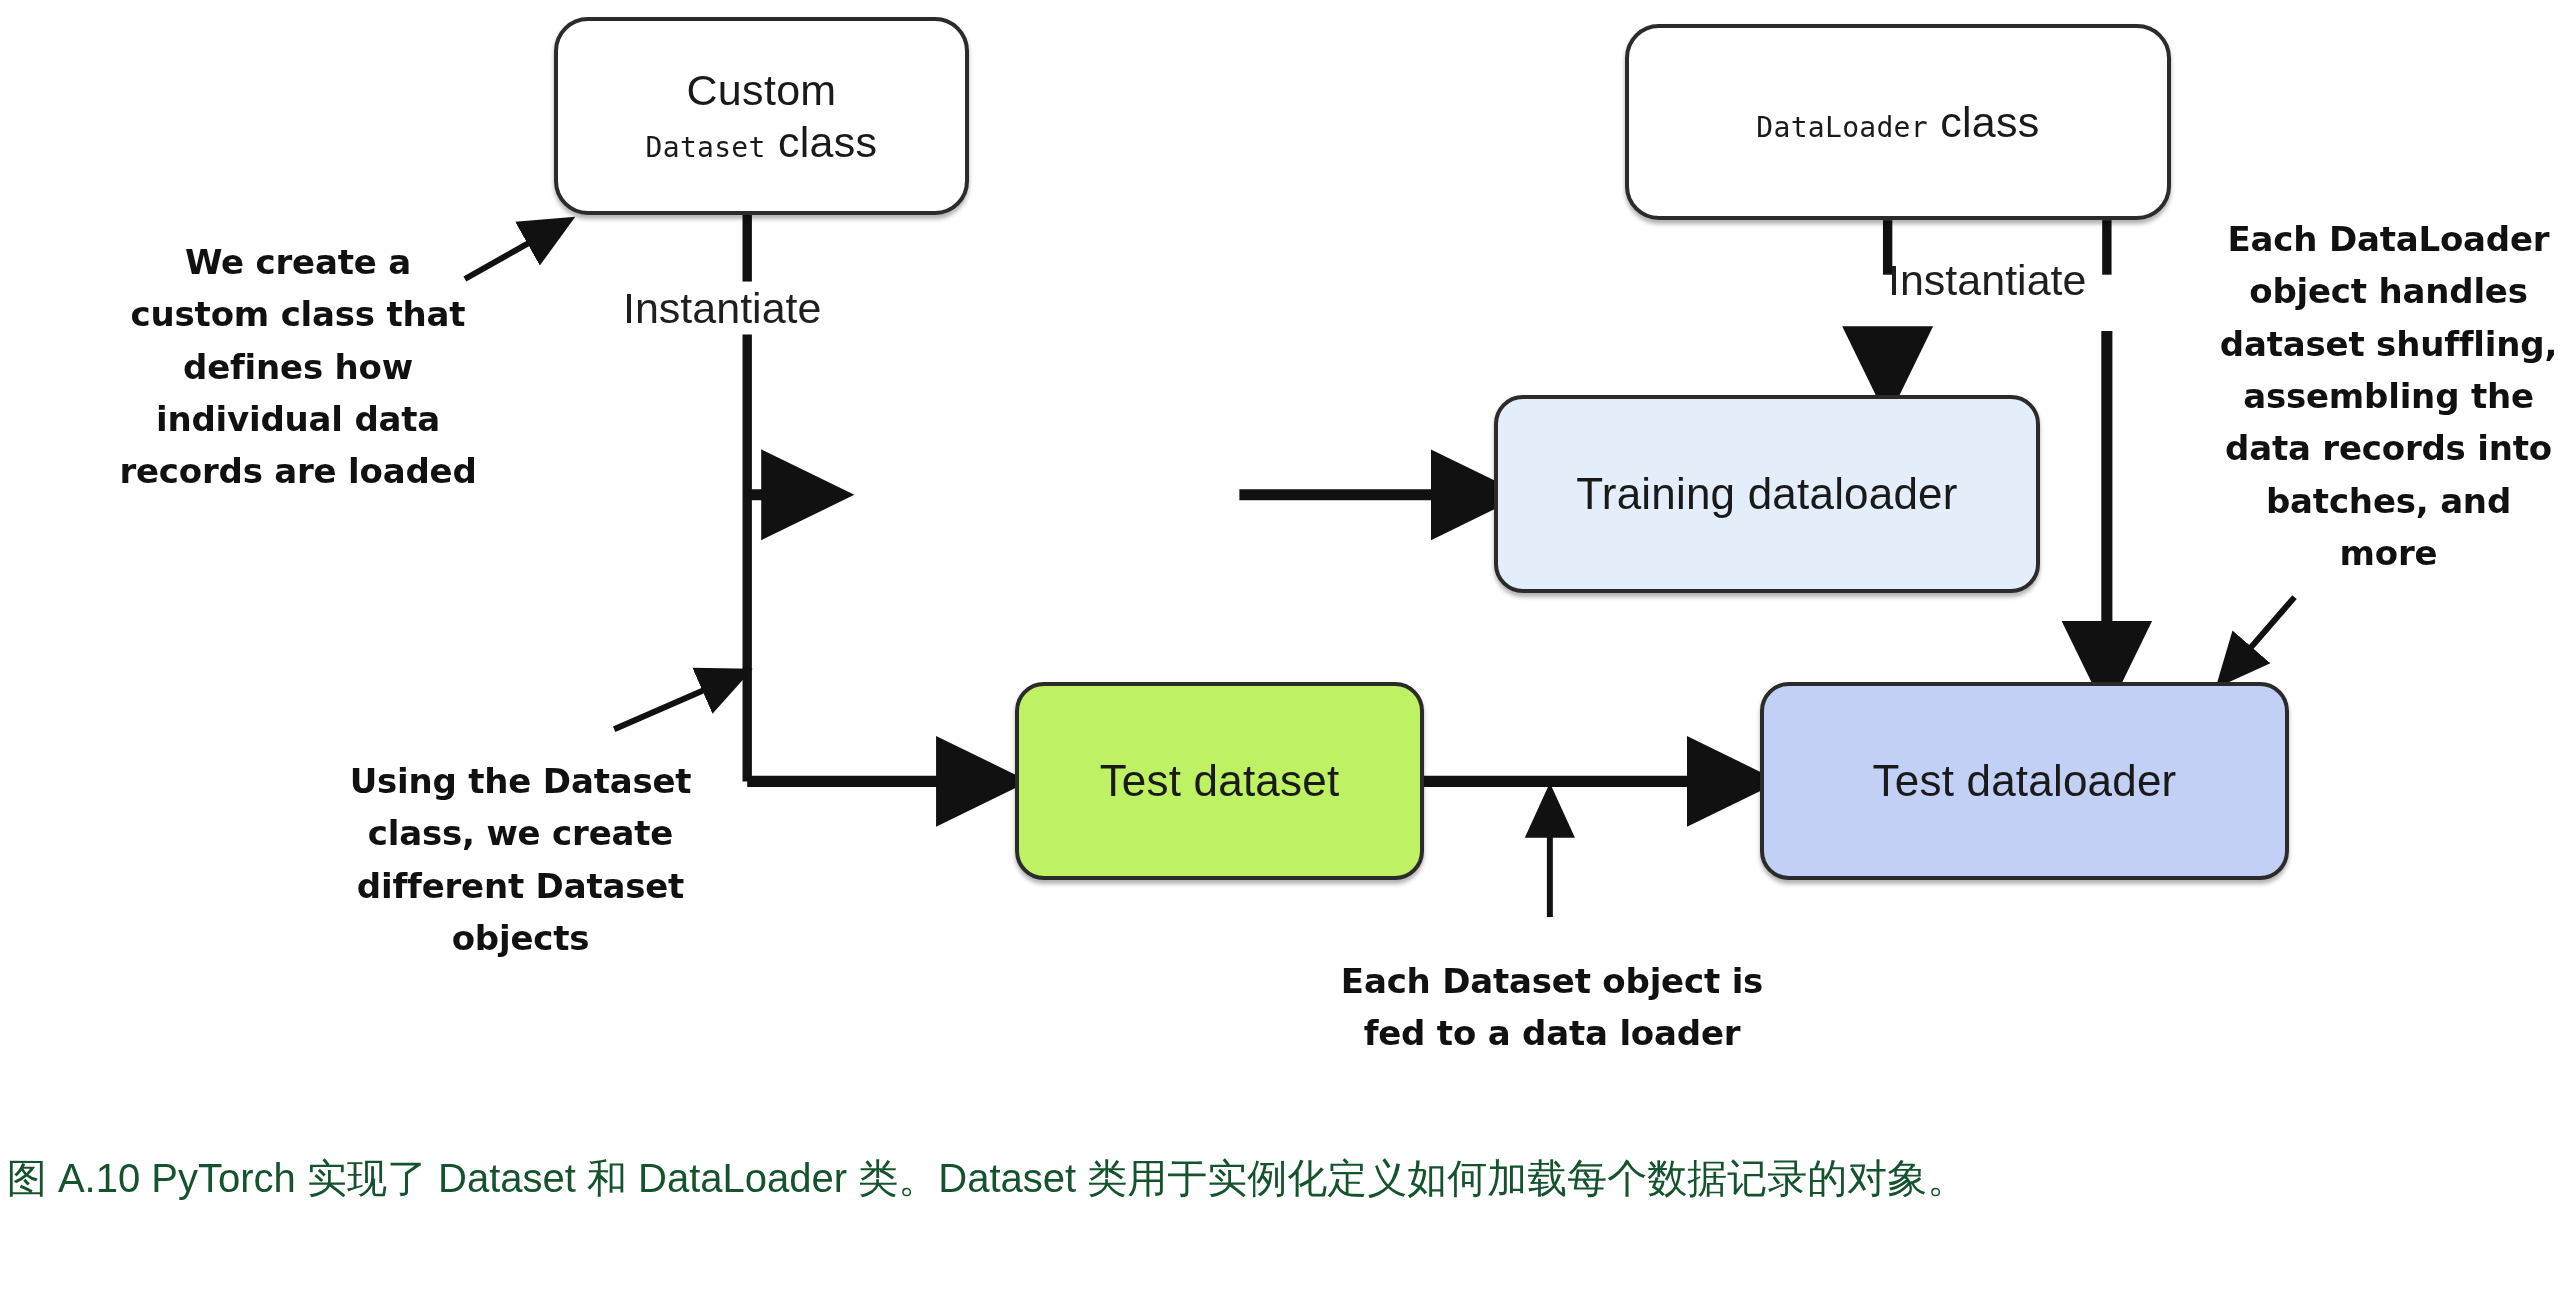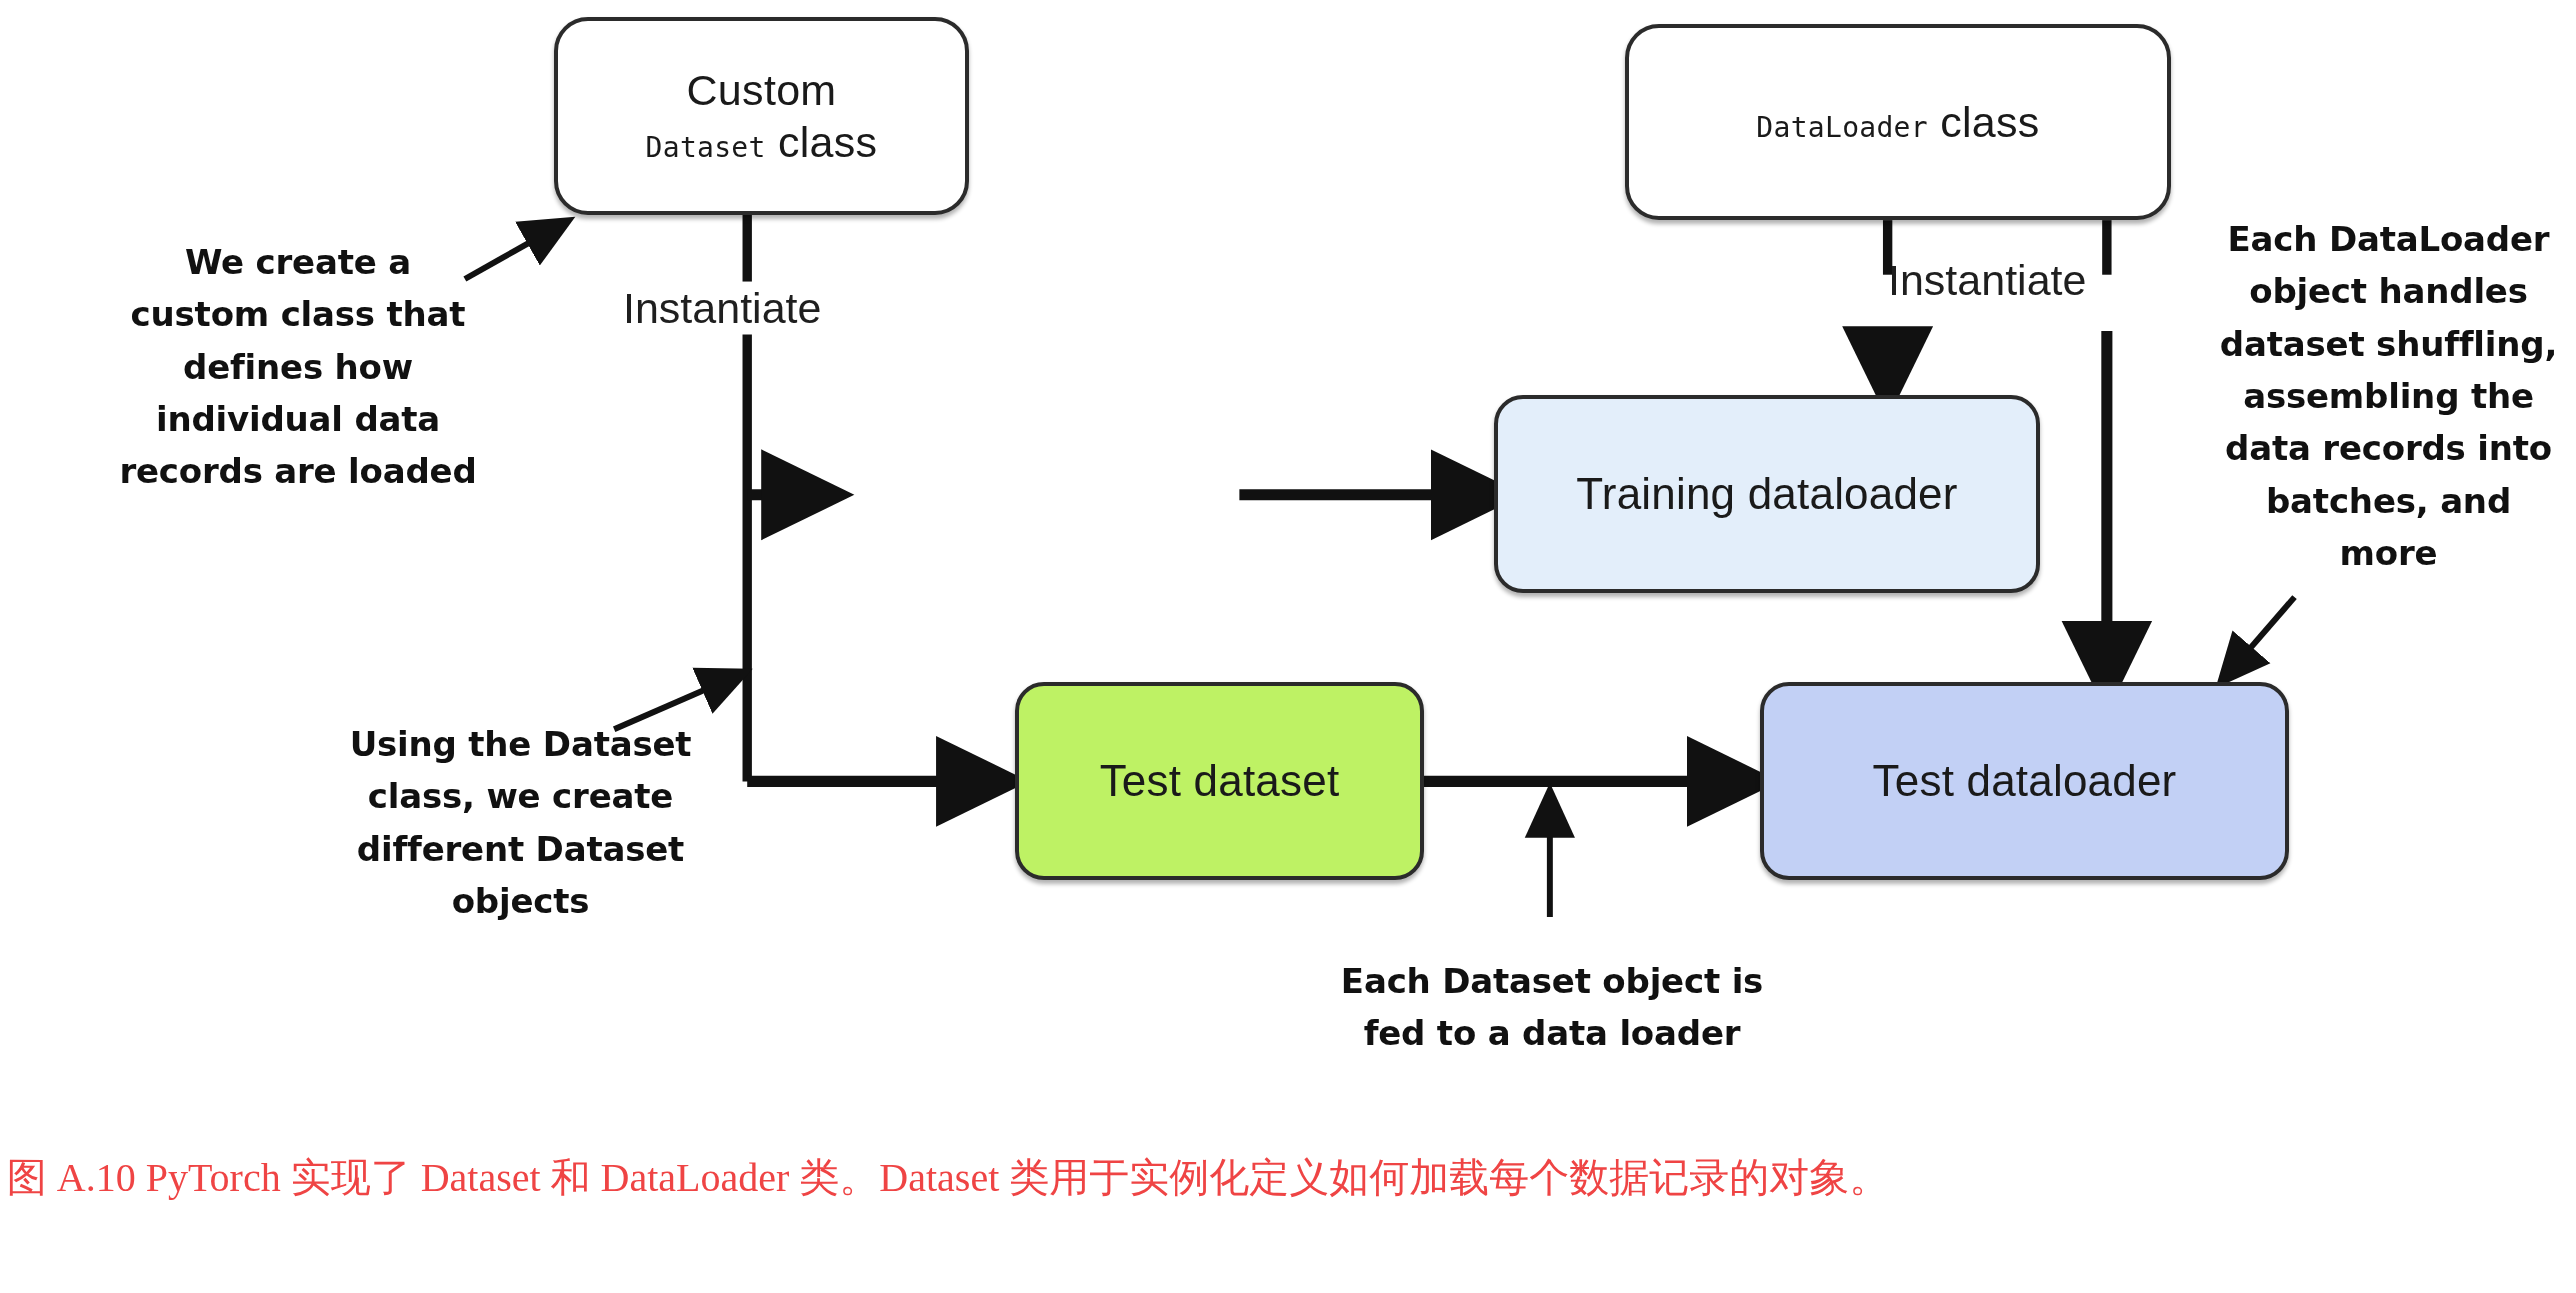--- a/index.html
+++ b/index.html
@@ -63,24 +63,24 @@
     line-height: 1.54;
     color: #111111;
     text-align: center;
     letter-spacing: -0.2px;
   }
   #caption {
     position: absolute;
     left: 6.8px;
     top: 1150px;
     width: 2550px;
-    font-family: Liberation Serif, serif;
+    font-family: Liberation Sans, sans-serif;
     font-size: 40px;
     line-height: 1.42;
-    color: #ef4444;
+    color: #14532d;
   }
   .caption-line { display: block; white-space: nowrap; }
   svg.wires {
     position: absolute;
     left: 0; top: 0;
     width: 2576px;
     height: 1109px;
     overflow: visible;
   }
 </style>
@@ -151,21 +151,21 @@
 
   <div class="node-box stage-box" style="left:1760px; top:682px; width:529px; height:198px; background:#c2d0f5;">
     <div class="txt">Test dataloader</div>
   </div>
 
   <div class="edge-label" style="left:623px; top:284px;">Instantiate</div>
   <div class="edge-label" style="left:1888px; top:256px;">Instantiate</div>
 
   <div class="callout" style="left:119px; top:236px; width:358px;">We create a<br>custom class that<br>defines how<br>individual data<br>records are loaded</div>
 
-  <div class="callout" style="left:333px; top:718px; width:375px;text-align:center;">Using the Dataset<br>class, we create<br>different Dataset<br>objects</div>
+  <div class="callout" style="left:333px; top:755px; width:375px;text-align:center;">Using the Dataset<br>class, we create<br>different Dataset<br>objects</div>
 
   <div class="callout" style="left:2218px; top:213px; width:341px;">Each DataLoader<br>object handles<br>dataset shuffling,<br>assembling the<br>data records into<br>batches, and more</div>
 
   <div class="callout" style="left:1339px; top:934px; width:426px;margin-top:21px;">Each Dataset object is<br>fed to a data loader</div>
 
 </div>
 
 <div id="caption">
   <span class="caption-line">图 A.10 PyTorch 实现了 Dataset 和 DataLoader 类。Dataset 类用于实例化定义如何加载每个数据记录的对象。</span>
 </div>

